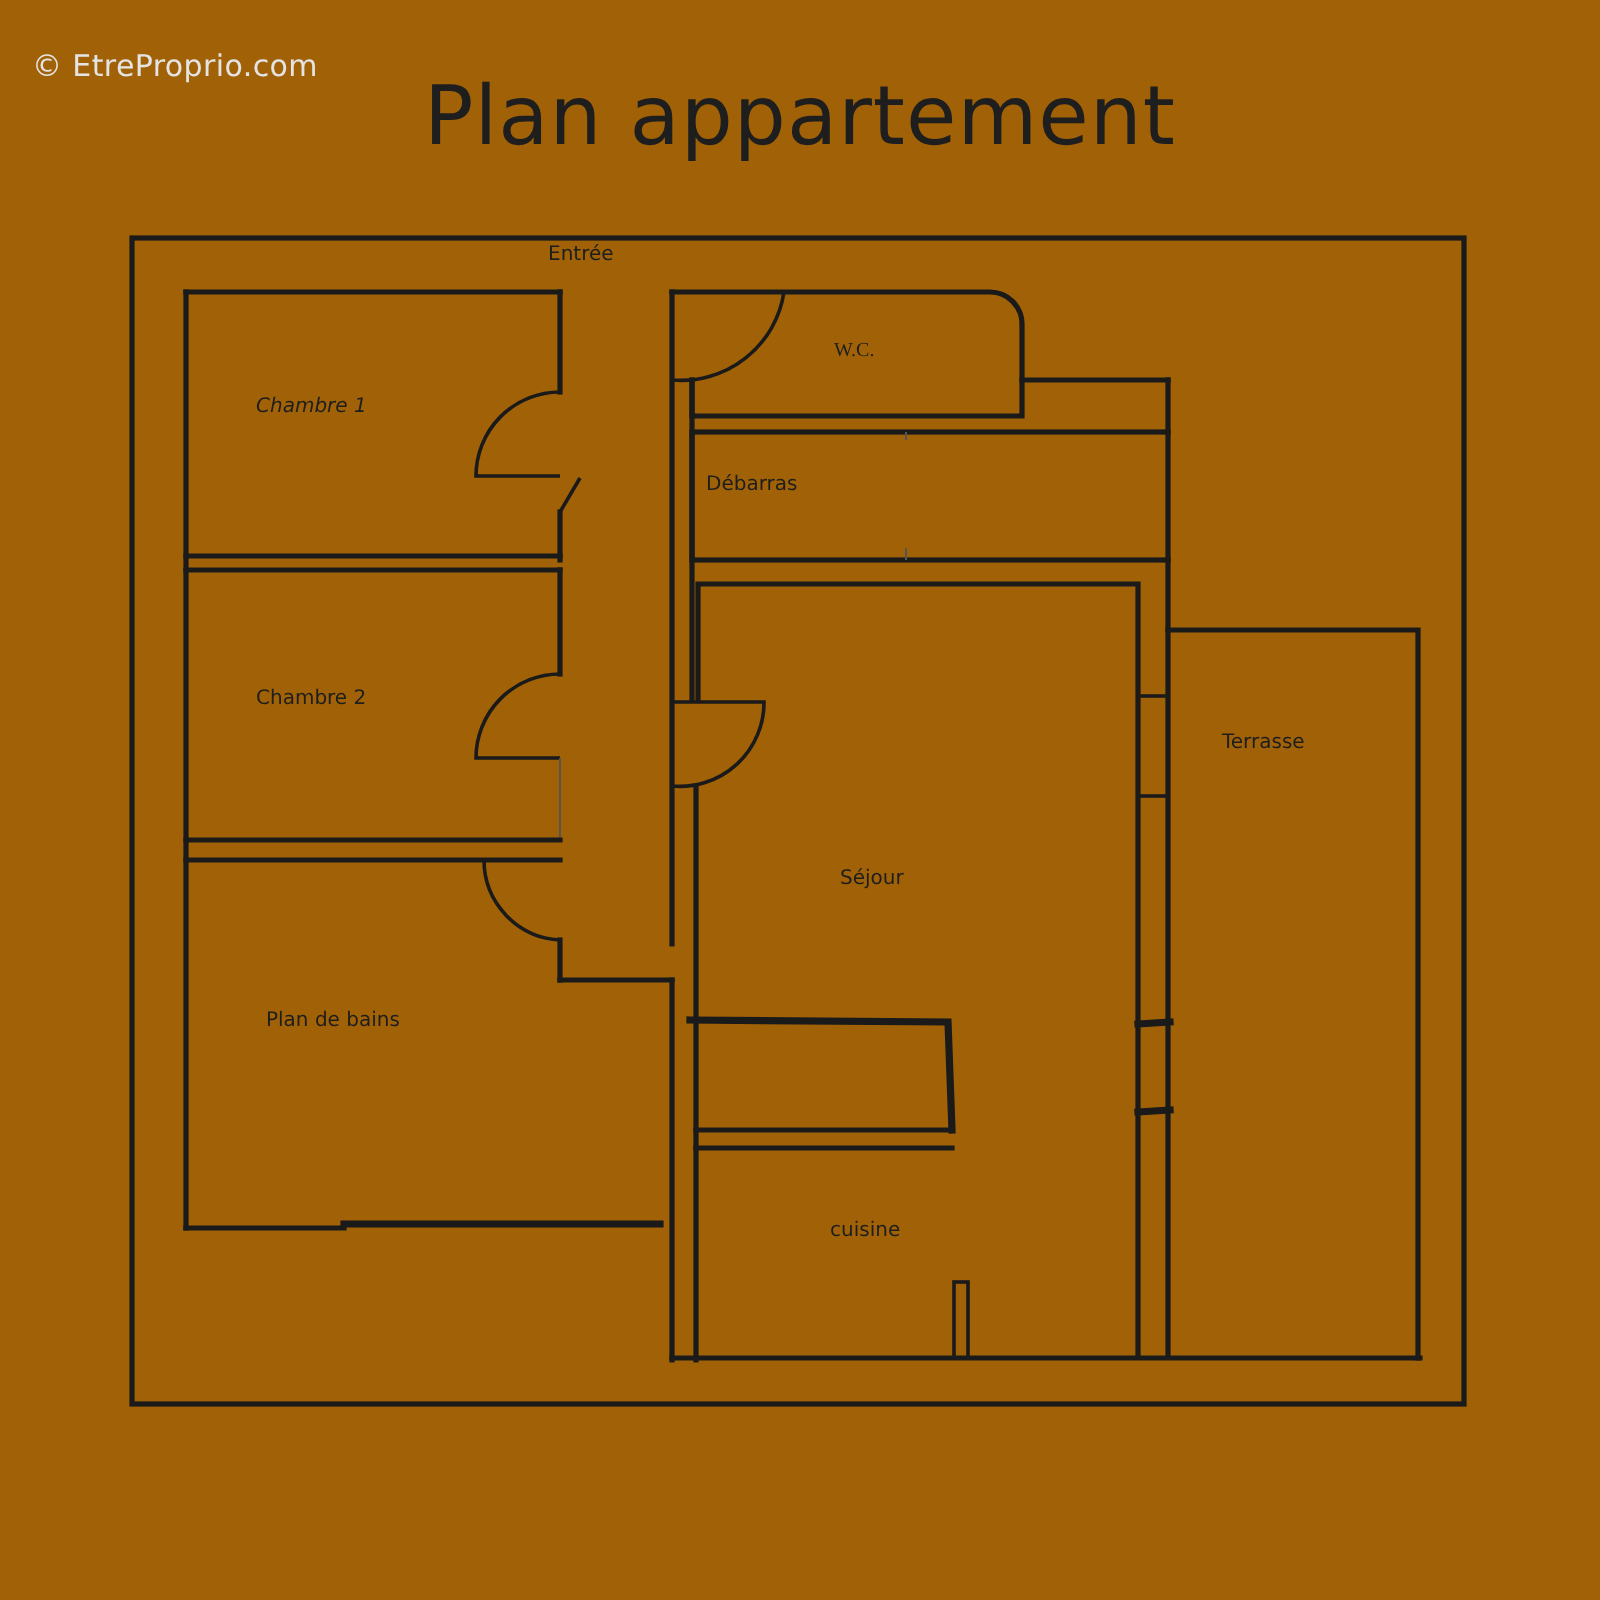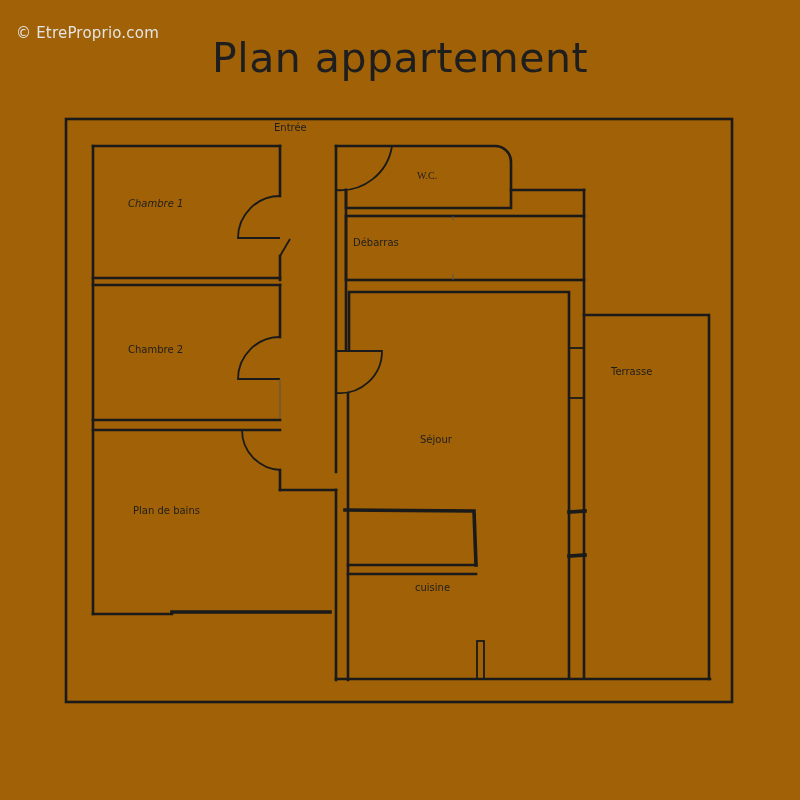--- a/index.html
+++ b/index.html
@@ -133,16 +133,16 @@
     <path d="M584,315 L709,315 L709,679" class="w"></path>
   </svg>
 
   <div class="label" style="left:274px; top:122px;">Entrée</div>
   <div class="label" style="left:128px; top:198px;font-style:italic;">Chambre 1</div>
   <div class="label" style="left:128px; top:344px;text-align:center;">Chambre 2</div>
   <div class="label" style="left:133px; top:505px;">Plan de bains</div>
   <div class="label" style="left:417px; top:170px;font-family:Liberation Serif, serif;">W.C.</div>
   <div class="label" style="left:353px; top:237px;">Débarras</div>
   <div class="label" style="left:420px; top:386px;margin-top:48px;">Séjour</div>
-  <div class="label" style="left:415px; top:582px;">cuisine</div>
+  <div class="label" style="left:415px; top:610px;">cuisine</div>
   <div class="label" style="left:611px; top:366px;">Terrasse</div>
 
 </div>
 
 </body></html>

